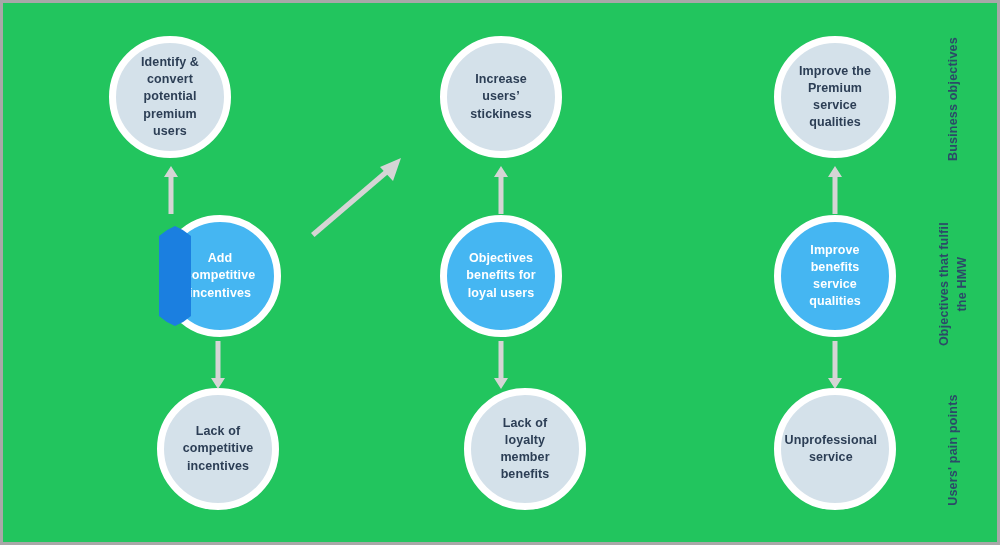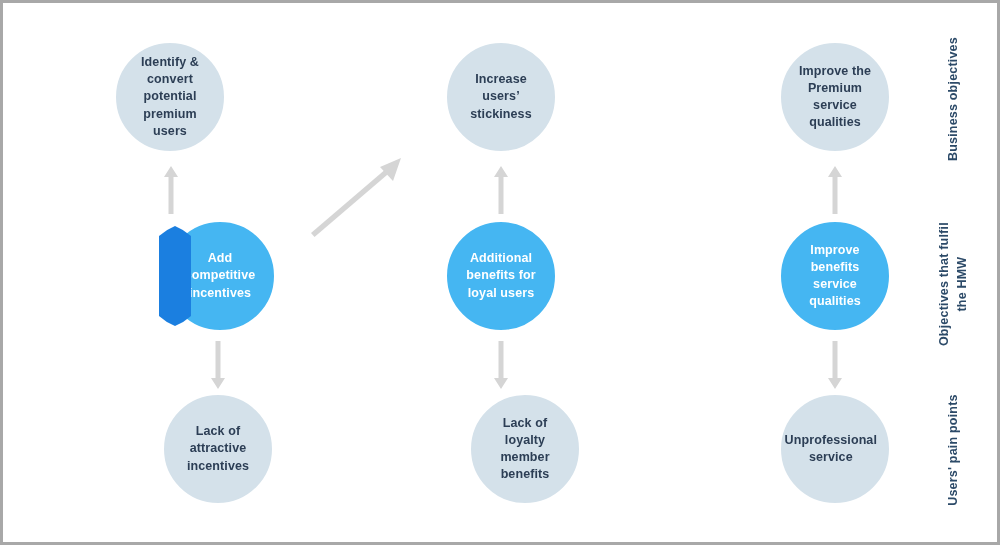--- a/index.html
+++ b/index.html
@@ -7,21 +7,21 @@
     padding: 0;
     background: #000000;
   }
   body {
     font-family: "Liberation Sans", sans-serif;
   }
   #canvas {
     position: relative;
     width: 1000px;
     height: 545px;
-    background: #ffffff;
+    background: #22c55e;
     border: 3px solid #a8a8a8;
     box-sizing: border-box;
     overflow: hidden;
   }
 
   
   .node {
     position: absolute;
     border-radius: 50%;
     display: flex;
@@ -100,40 +100,40 @@
 
   <svg class="lens" style="left:156px; top:212px;" width="32" height="122" viewBox="0 0 32 122">
     <path d="M16 11 A 54 54 0 0 1 16 111 A 54 54 0 0 1 16 11 Z" fill="#1b7fe0"></path>
   </svg>
 
   <svg class="arrow" style="left:207px; top:338px;" width="16" height="48" viewBox="0 0 16 48">
     <polygon points="8,48 15,37 10.5,37 10.5,0 5.5,0 5.5,37 1,37" fill="#d5d5d5"></polygon>
   </svg>
 
   <div class="node pale" style="left:154px; top:385px; width:122px; height:122px;">
-    <span class="label">Lack of attractive incentives</span>
+    <span class="label">Lack of competitive incentives</span>
   </div>
 
   <svg class="arrow" style="left:305px; top:150px;" width="100" height="85" viewBox="0 0 100 85">
     <g fill="#d5d5d5">
       <polygon points="3,80 6.5,84 86,16 82.5,12"></polygon>
       <polygon points="93,5 72,14 85,28"></polygon>
     </g>
   </svg>
 
   <div class="node pale" style="left:437px; top:33px; width:122px; height:122px;">
     <span class="label">Increase users’ stickiness</span>
   </div>
 
   <svg class="arrow" style="left:490px; top:163px;" width="16" height="48" viewBox="0 0 16 48">
     <polygon points="8,0 15,11 10.5,11 10.5,48 5.5,48 5.5,11 1,11" fill="#d5d5d5"></polygon>
   </svg>
 
   <div class="node accent" style="left:437px; top:212px; width:122px; height:122px;">
-    <span class="label">Additional benefits for loyal users</span>
+    <span class="label">Objectives benefits for loyal users</span>
   </div>
 
   <svg class="arrow" style="left:490px; top:338px;" width="16" height="48" viewBox="0 0 16 48">
     <polygon points="8,48 15,37 10.5,37 10.5,0 5.5,0 5.5,37 1,37" fill="#d5d5d5"></polygon>
   </svg>
 
   <div class="node pale" style="left:461px; top:385px; width:122px; height:122px;">
     <span class="label">Lack of loyalty member benefits</span>
   </div>
 

